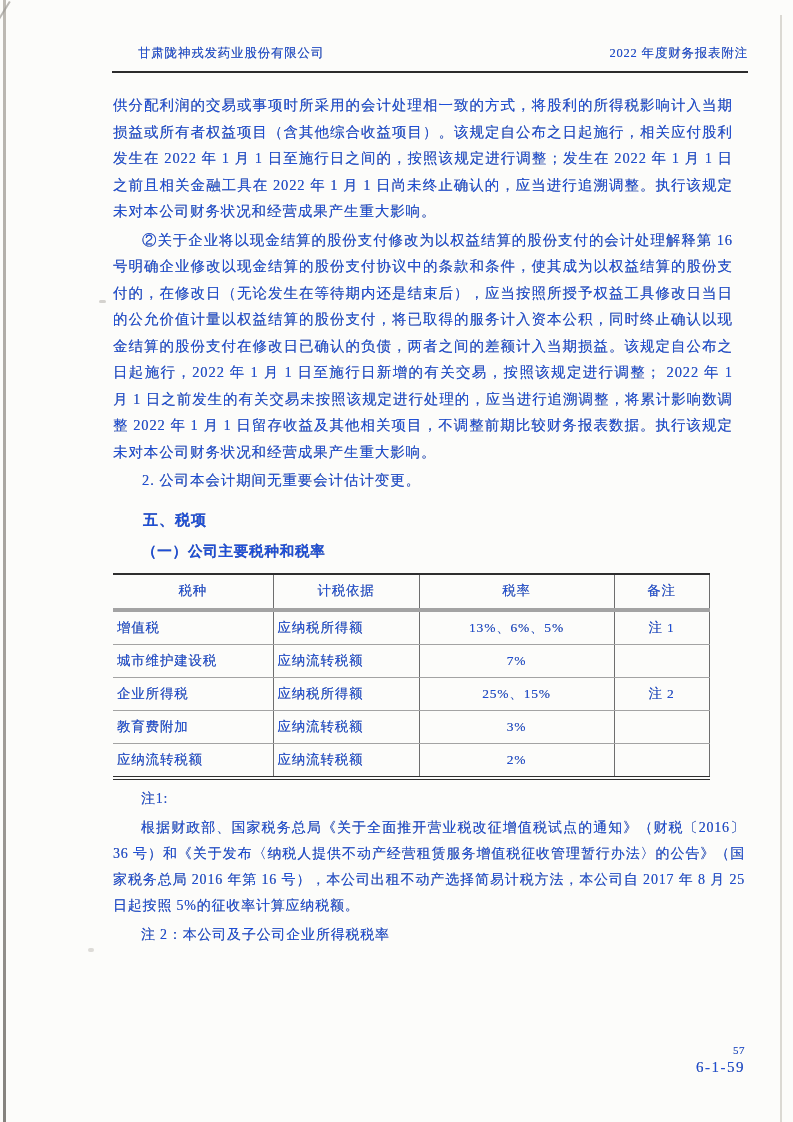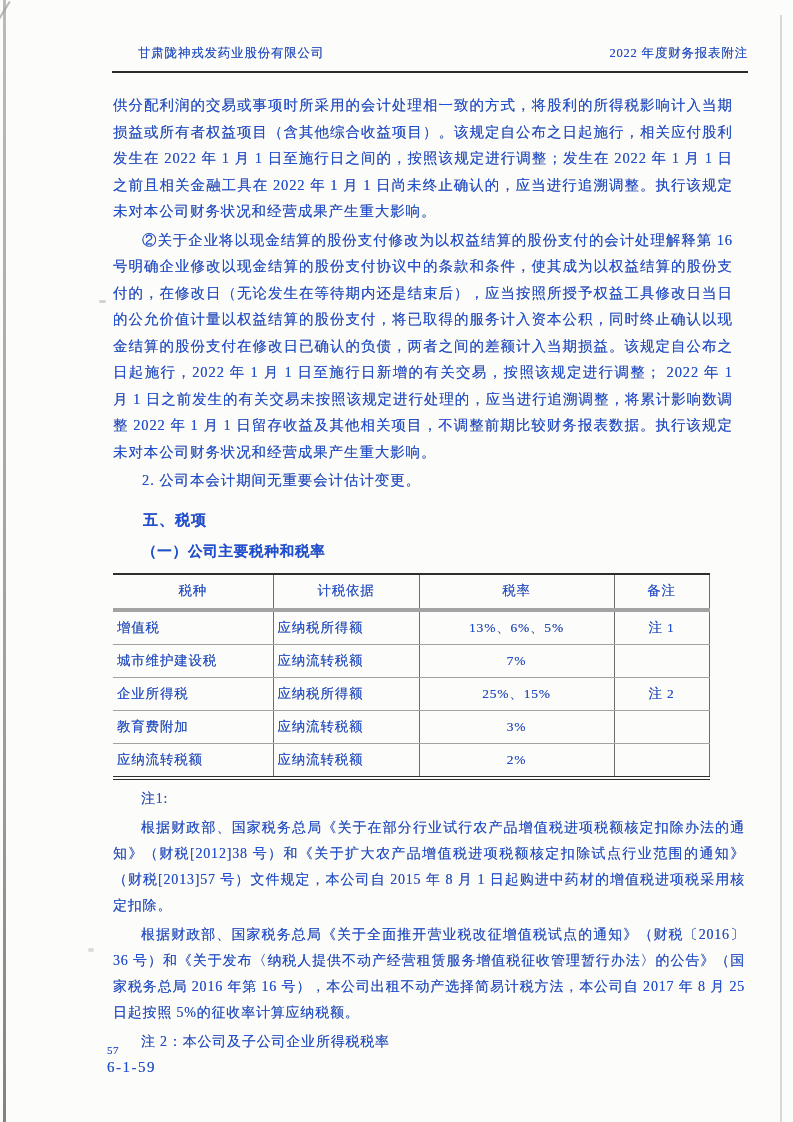--- a/index.html
+++ b/index.html
@@ -93,21 +93,21 @@
     line-height: 26px;
     letter-spacing: 0.8px;
     text-align: justify;
     text-indent: 2em;
     margin: 0 0 3px 0;
   }
 
   
   .doc-footer {
     position:absolute; left:107px; right:48px; top:1043px;
-    text-align:left;
+    text-align:right;
   }
   .page-number { font-size: 11px; letter-spacing: 0.5px; line-height: 14px; }
   .doc-code { font-size: 15px; letter-spacing: 1.5px; line-height: 20px; }
 </style>
 </head>
 <body>
 
 <div class="page">
 
   <div class="scan-edge-left"></div>
@@ -173,21 +173,20 @@
           <td class="cell-left">应纳流转税额</td>
           <td class="cell-left2">应纳流转税额</td>
           <td class="cell-center">2%</td>
           <td class="cell-center"></td>
         </tr>
       </tbody>
     </table>
 
     <div class="notes">
       <p class="note-para">注1:</p>
-      <p class="note-para">根据财政部、国家税务总局《关于在部分行业试行农产品增值税进项税额核定扣除办法的通知》（财税[2012]38 号）和《关于扩大农产品增值税进项税额核定扣除试点行业范围的通知》（财税[2013]57 号）文件规定，本公司自 2015 年 8 月 1 日起购进中药材的增值税进项税采用核定扣除。</p>
       <p class="note-para">根据财政部、国家税务总局《关于全面推开营业税改征增值税试点的通知》（财税〔2016〕36 号）和《关于发布〈纳税人提供不动产经营租赁服务增值税征收管理暂行办法〉的公告》（国家税务总局 2016 年第 16 号），本公司出租不动产选择简易计税方法，本公司自 2017 年 8 月 25 日起按照 5%的征收率计算应纳税额。</p>
       <p class="note-para">注 2：本公司及子公司企业所得税税率</p>
     </div>
   </div>
 
   <div class="doc-footer">
     <div class="page-number">57</div>
     <div class="doc-code">6-1-59</div>
   </div>
 

